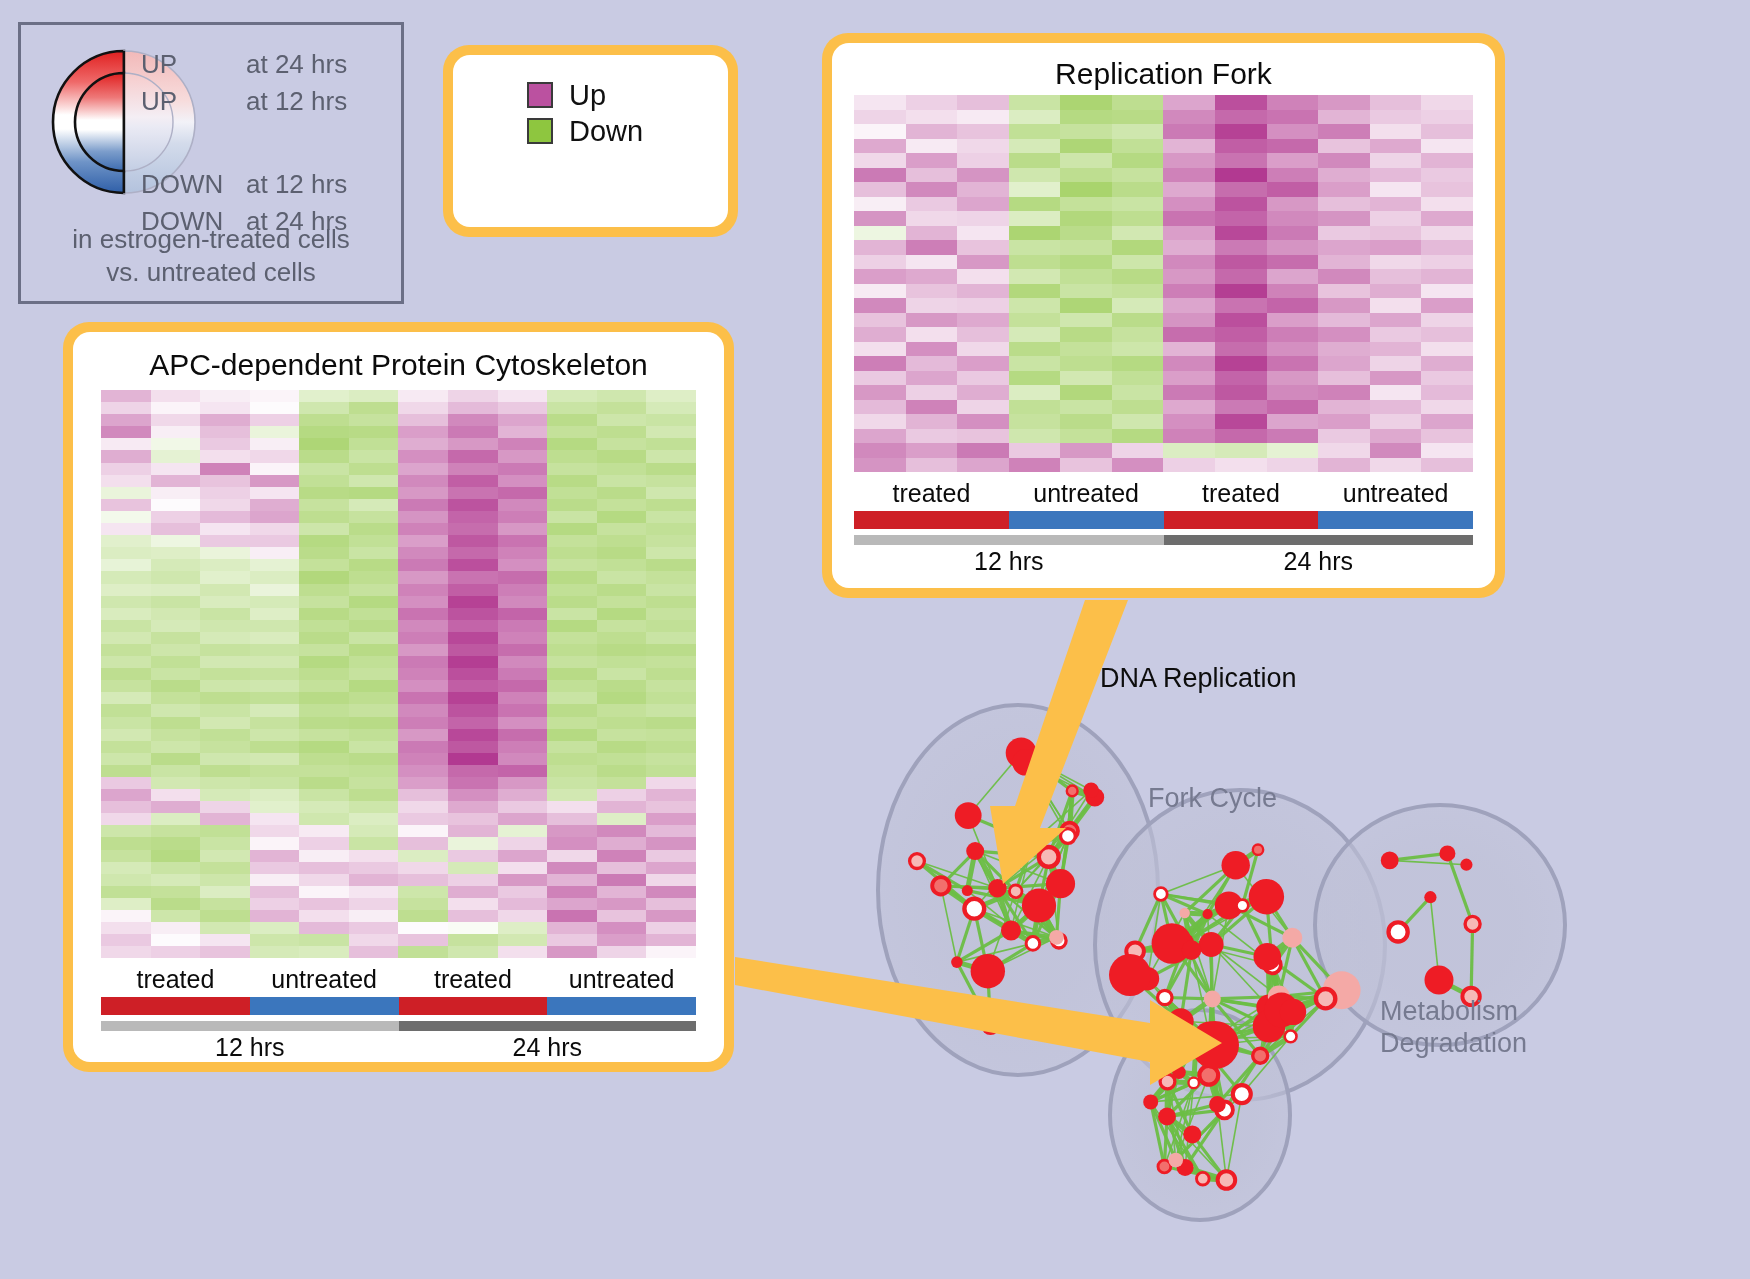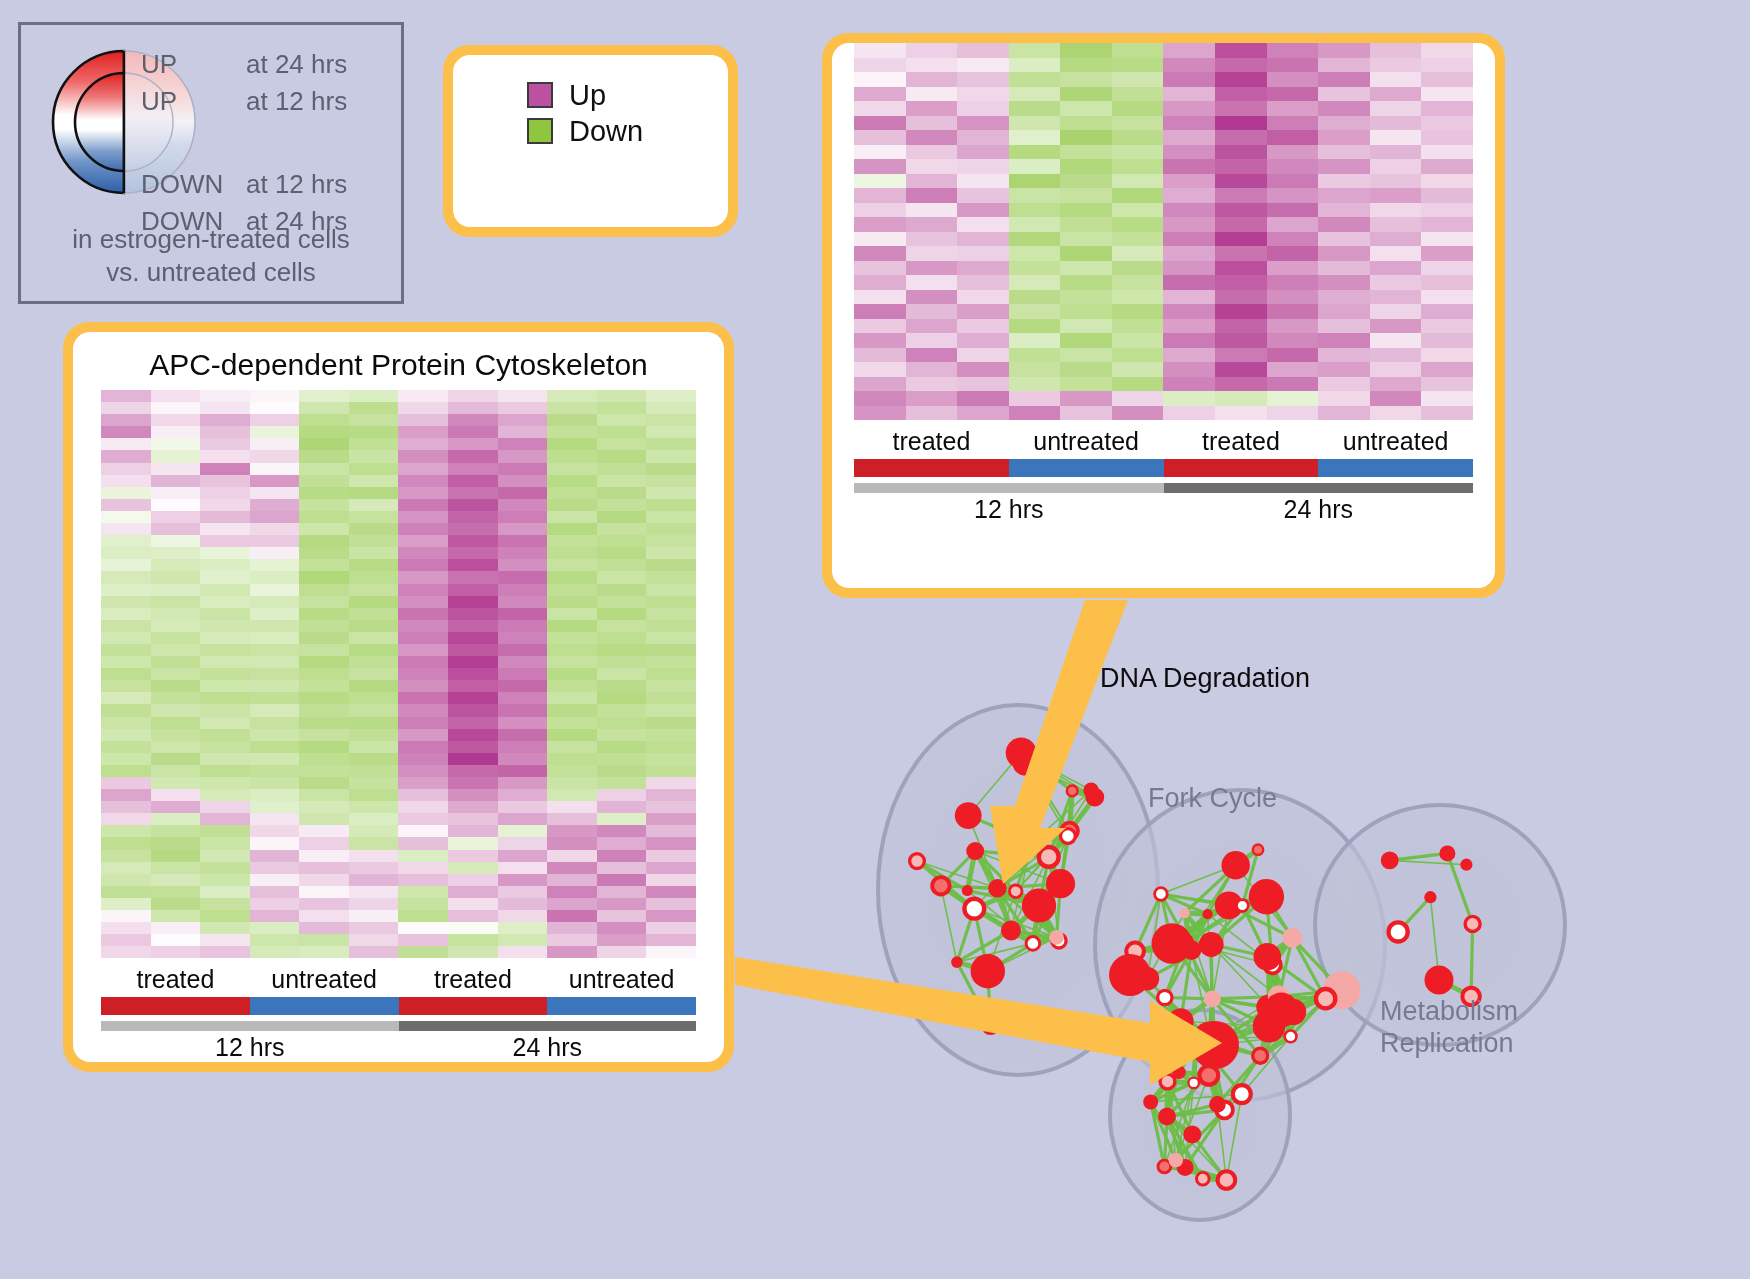--- a/index.html
+++ b/index.html
@@ -168,20 +168,21 @@
         <div class="legend-item">
           <span class="legend-swatch" id="sw-down" style="background: rgb(142, 198, 63);"></span>
           <span class="legend-label">Down</span>
         </div>
       </div>
     </div>
   </div>
 
   <div class="opanel" id="replication-panel">
     <div class="inner">
+      <div class="panel-title">Replication Fork</div>
       <div class="hm-wrap" style="padding:0 22px 0 22px;">
         <div class="heatmap" id="hm-replication" style="grid-template-columns: repeat(12, 1fr);">
             <div style="height:14.5px;background:rgb(245,229,241)"></div>
             <div style="height:14.5px;background:rgb(237,208,229)"></div>
             <div style="height:14.5px;background:rgb(230,191,219)"></div>
             <div style="height:14.5px;background:rgb(201,228,164)"></div>
             <div style="height:14.5px;background:rgb(172,213,114)"></div>
             <div style="height:14.5px;background:rgb(190,222,144)"></div>
             <div style="height:14.5px;background:rgb(220,165,205)"></div>
             <div style="height:14.5px;background:rgb(187,79,157)"></div>
@@ -1484,25 +1485,25 @@
           <circle cx="385.1" cy="552.5" r="8.5" fill="#ee1c25"></circle>
           <circle cx="375.8" cy="545.0" r="7.3" fill="#f4a9a6"></circle>
           <circle cx="426.4" cy="565.0" r="8.8" fill="#f6b9b6" stroke="#ee1c25" stroke-width="4.0"></circle>
           <circle cx="367.5" cy="466.5" r="7.4" fill="#f6b9b6" stroke="#ee1c25" stroke-width="3.3"></circle>
           <circle cx="417.4" cy="489.4" r="8.3" fill="#ee1c25"></circle>
           <circle cx="330.0" cy="360.0" r="21.0" fill="#ee1c25"></circle>
           <circle cx="415.0" cy="430.0" r="24.0" fill="#ee1c25"></circle>
         </g>
     </svg>
 
-    <div class="net-label" id="label-dna">DNA Degradation</div>
+    <div class="net-label" id="label-dna">DNA Replication</div>
     <div class="net-label" id="label-cellcycle">Fork Cycle</div>
     <div class="net-label" id="label-micro">
       <div>Metabolism</div>
-      <div>Replication</div>
+      <div>Degradation</div>
     </div>
   </div>
 
   <svg id="arrows" viewBox="0 0 1750 1279">
 
     <polygon points="1085,600 1128,600 1040,828 1066,828 1003,884 990,806 1015,806" fill="#fcbf49"></polygon>
 
     <polygon points="735,957 1150,1023 1150,1000 1222,1043 1150,1085 1150,1062 735,985" fill="#fcbf49"></polygon>
   </svg>
 

